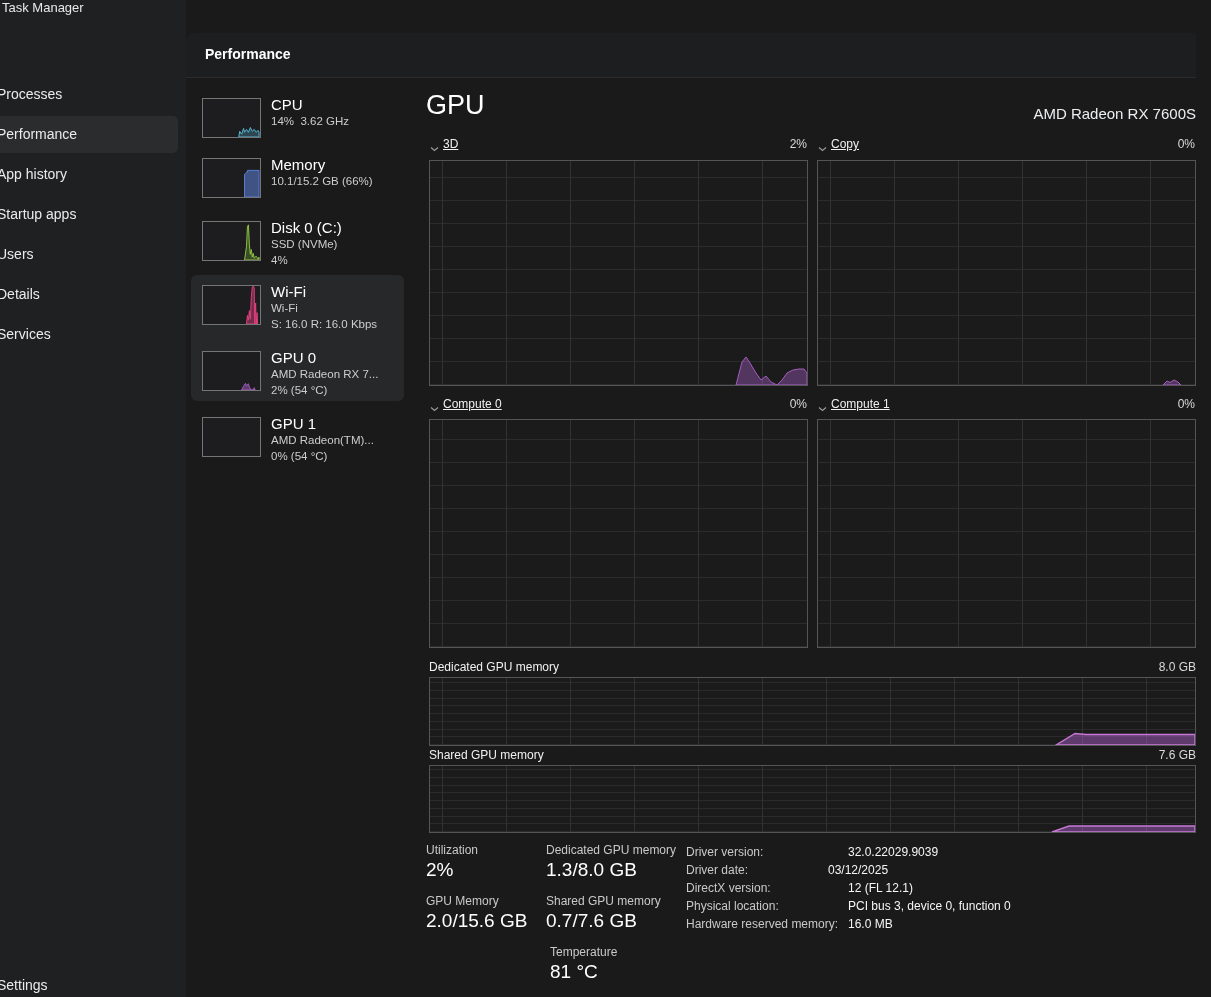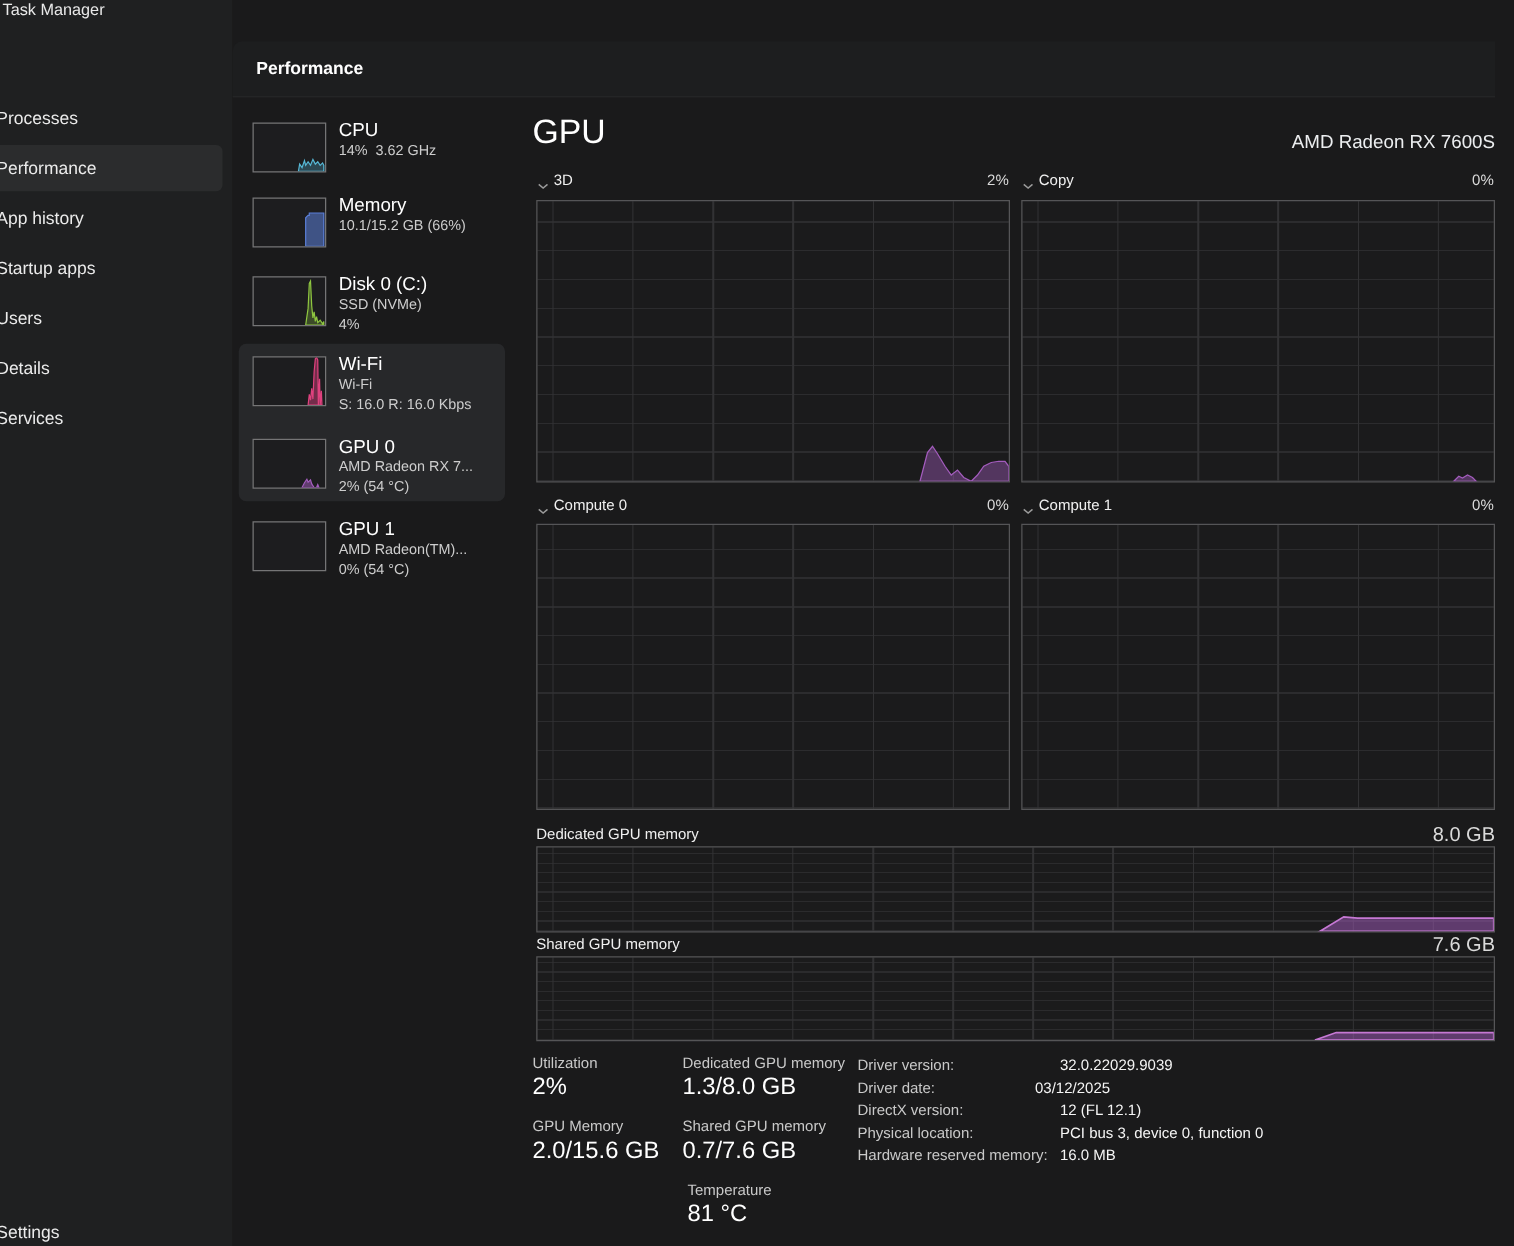--- a/index.html
+++ b/index.html
@@ -39,38 +39,38 @@
   .spark-disk{stroke:var(--disk);fill:var(--disk);}
   .spark-wifi{stroke:var(--wifi);fill:var(--wifi);fill-opacity:.45;}
   .spark-gpu{stroke:var(--gpu);fill:var(--gpu);fill-opacity:.5;}
 
   
   .gpu-title{position:absolute;left:240px;top:12px;font-size:27px;font-weight:400;color:#fff;}
   .gpu-name{position:absolute;right:15px;top:27px;font-size:15px;color:#eceef0;}
 
   .chart-head{position:absolute;height:16px;font-size:12px;color:#f0f0f0;}
   .chart-head .chev{position:absolute;left:1px;top:4px;}
-  .chart-head .lbl{position:absolute;left:14px;top:0;}
+  .chart-head .lbl{position:absolute;left:14px;top:0;text-decoration:underline;}
   .chart-head .val{position:absolute;right:1px;top:0;color:#dadada;}
 
   .echart,.mchart{position:absolute;border:1px solid #555557;background-color:#1b1b1c;box-sizing:content-box;}
   .echart{width:377px;
      background-image:repeating-linear-gradient(to right,#323234 0 1px,transparent 1px 64px),
                       repeating-linear-gradient(to top,#2c2c2e 0 1px,transparent 1px 23px);
      background-position:12px 0,0 0;}
   .mchart{width:765px;
      background-image:repeating-linear-gradient(to right,#323234 0 1px,transparent 1px 64px),
                       repeating-linear-gradient(to top,#2b2b2d 0 1px,transparent 1px 7.7px);
      background-position:12px 0,0 0;}
   .echart svg,.mchart svg{position:absolute;left:0;top:0;width:100%;height:100%;}
   .gpu-fill{fill:var(--gpu);fill-opacity:.42;stroke:var(--gpu);stroke-width:1;}
   .gpu-band{fill:var(--gpu);fill-opacity:.5;stroke:var(--gpu-bright);stroke-width:1.4;}
 
   .mem-lbl{position:absolute;font-size:12px;color:#f0f0f0;}
-  .mem-scale{position:absolute;font-size:16px;color:#dadada;}
+  .mem-scale{position:absolute;font-size:12px;color:#dadada;}
 
   .stat{position:absolute;}
   .stat .s-lbl{font-size:12px;color:#c9c9c9;line-height:14px;}
   .stat .s-val{font-size:19px;color:#fff;line-height:26px;}
 
   .detail-lbl{position:absolute;font-size:12px;color:#c9c9c9;}
   .detail-val{position:absolute;font-size:12px;color:#f5f5f5;}
 </style>
 </head>
 <body>

